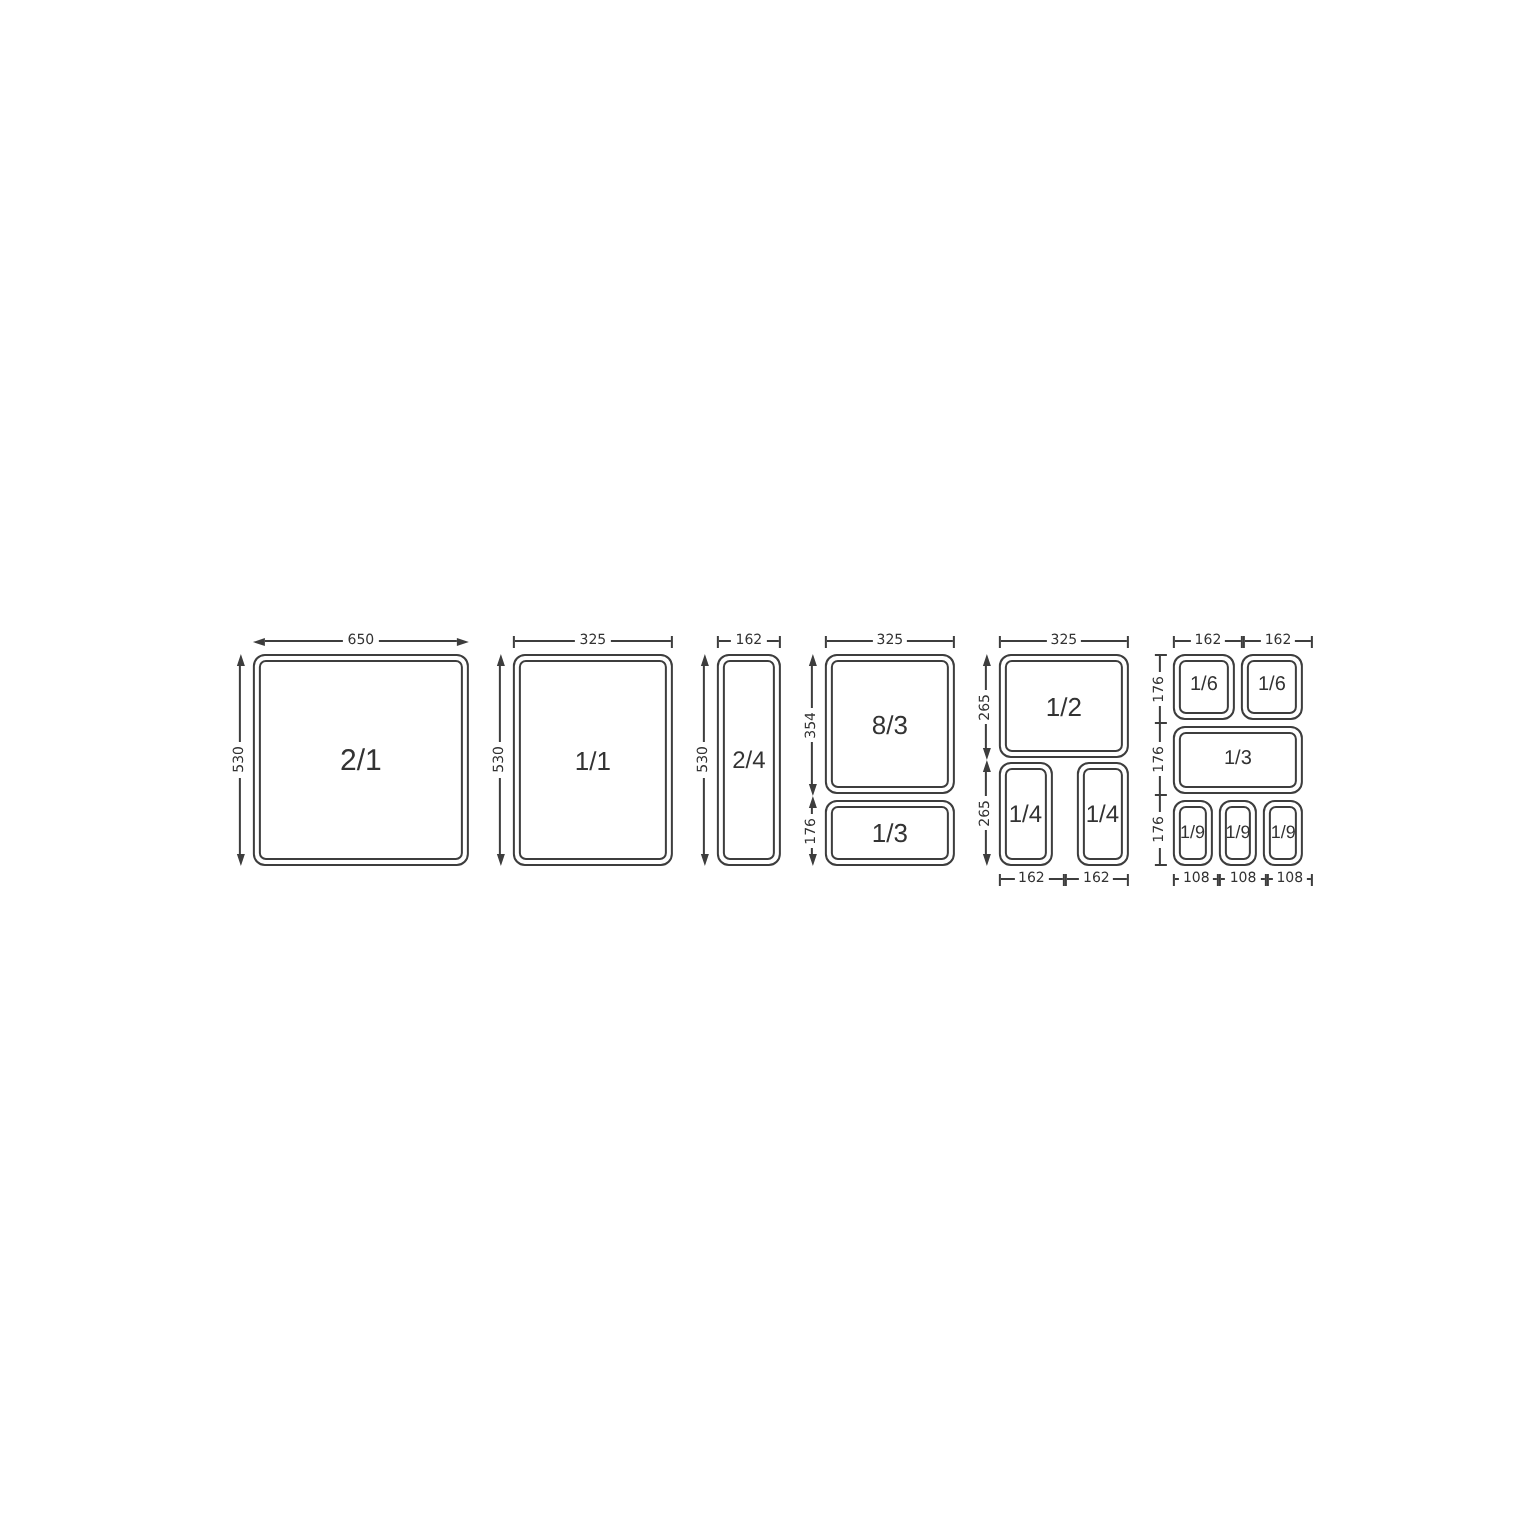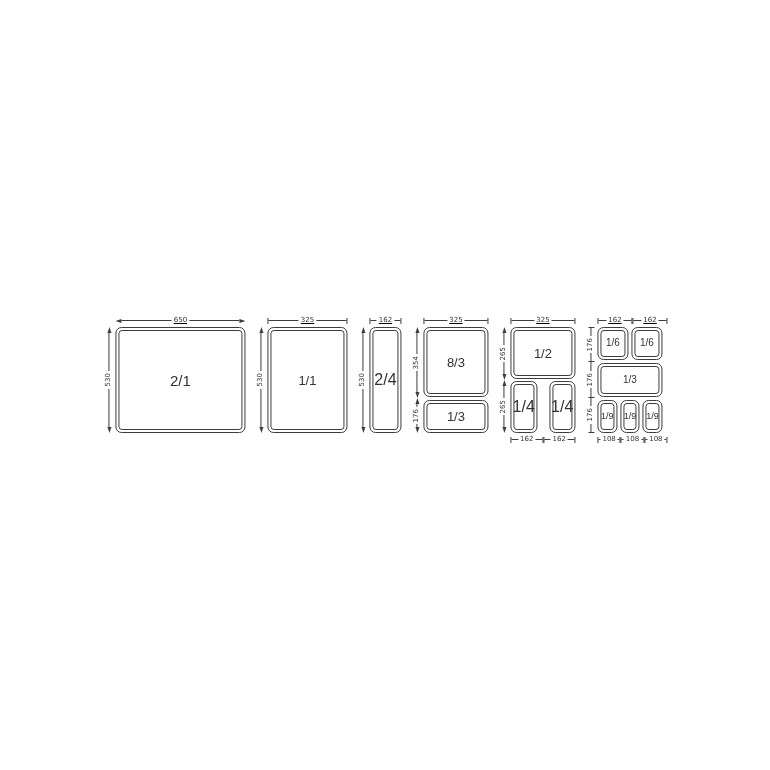--- a/index.html
+++ b/index.html
@@ -24,21 +24,21 @@
     align-items: flex-start;
     gap: 9px;
   }
 
   
   .fig {
     display: grid;
     grid-template-columns: 13px max-content;
     grid-template-rows: 13px 106px 13px;
   }
-  .tg { grid-column: 2; grid-row: 1; display: flex; align-items: center; text-decoration: underline; }
+  .tg { grid-column: 2; grid-row: 1; display: flex; align-items: center; }
   .lg { grid-column: 1; grid-row: 2; display: flex; flex-direction: column; }
   .pans { grid-column: 2; grid-row: 2; display: flex; flex-direction: column; }
   .bg { grid-column: 2; grid-row: 3; display: flex; align-items: center; }
 
   
   .hdim { display: flex; align-items: center; flex: 1; height: 13px; min-width: 0; }
   .hline { flex: 1; height: 1px; background: var(--line); min-width: 2px; }
   .dlbl {
     padding: 0 2px;
     font-size: 7px; line-height: 1;
@@ -77,21 +77,21 @@
   .pan::before {
     content: "";
     position: absolute; inset: 2px;
     border: 1px solid var(--line);
     border-radius: 3.5px;
     pointer-events: none;
   }
   .pan-label { color: var(--text); line-height: 1; position: relative; }
   .s-xl { font-size: 15px; }
   .s-l  { font-size: 13px; }
-  .s-m  { font-size: 16px; }
+  .s-m  { font-size: 12px; }
   .s-s  { font-size: 10px; }
   .s-xs { font-size: 9px; }
 
   .row { display: flex; }
 </style>
 </head>
 <body>
 
 <div class="canvas">
   <div class="diagram">
@@ -108,21 +108,21 @@
       </div>
       <div class="lg">
         <div class="vdim" style="flex:1">
           <span class="arr arr-u"></span>
           <span class="vline"></span>
           <span class="vlbl">530</span>
           <span class="vline"></span>
           <span class="arr arr-d"></span>
         </div>
       </div>
-      <div class="pans" style="width:130px">
+      <div class="pans" style="width:108px">
         <div class="pan" style="flex:1">
           <span class="pan-label s-xl">2/1</span>
         </div>
       </div>
     </div>
 
     <div class="fig">
       <div class="tg">
         <div class="hdim">
           <span class="tickv"></span>

